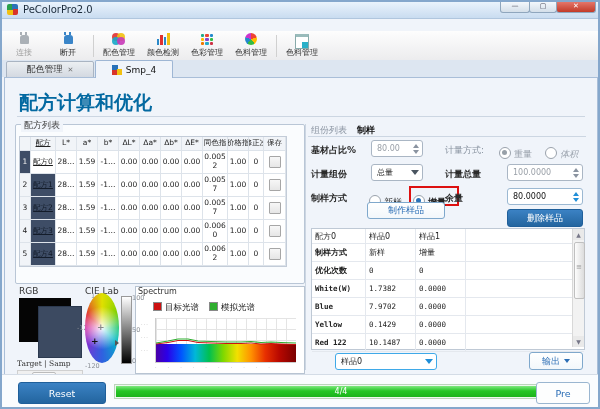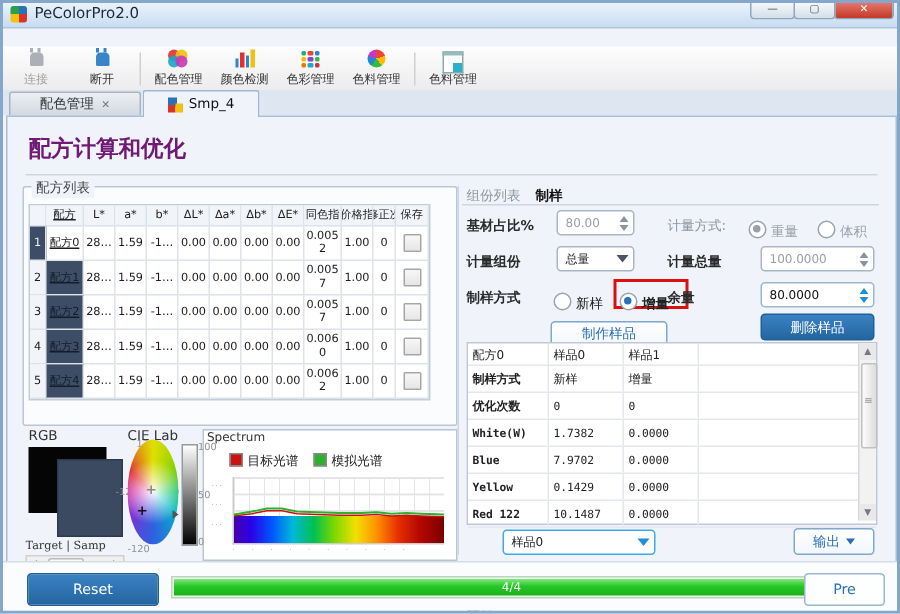--- a/index.html
+++ b/index.html
@@ -50,21 +50,21 @@
   .tabstrip{left:0;top:58px;width:596px;height:17px;background:#dde6f1;}
   .tab1{left:4px;top:1px;width:86px;height:15px;background:linear-gradient(#eceff2,#d3d9e1);
         border:1px solid #a9b4c2;border-radius:2px 2px 0 0;display:flex;align-items:center;justify-content:center;gap:5px;font-size:9px;color:#333;}
   .tab1 .x{color:#777;font-size:7px;}
   .tab2{left:93px;top:0;width:76px;height:17px;background:#f0f4fa;border:1px solid #9eb6d4;border-bottom:none;
         border-radius:2px 2px 0 0;display:flex;align-items:center;justify-content:center;gap:4px;font-size:9px;color:#111;z-index:3;}
   .smpicon{width:10px;height:10px;position:relative;}
   .smpicon i{position:absolute;}
   
   .content{left:2px;top:75px;width:592px;height:297px;background:#f0f4fa;border:1px solid #a9bed8;}
-  .pagetitle{left:14px;top:12px;font-size:15px;font-weight:bold;color:#701a75;}
+  .pagetitle{left:14px;top:12px;font-size:19px;font-weight:bold;color:#0369a1;}
   .rule{left:12px;top:38px;width:568px;height:1px;background:#ccd6e2;}
   .groupbox{left:10px;top:46px;width:288px;height:158px;border:1px solid #b9c6d6;background:#fafcfe;border-radius:2px;}
   .gtitle{left:16px;top:41px;font-size:9px;color:#444;background:#f0f4fa;padding:0 3px;z-index:2;}
   
   .ftable{left:14px;top:58px;border:1px solid #c3ccd8;background:#fff;}
   .frow{display:flex;}
   .fc{box-sizing:border-box;border-right:1px solid #dde3ea;border-bottom:1px solid #dde3ea;
       font-size:7.5px;display:flex;align-items:center;justify-content:center;height:23px;width:21px;
       overflow:hidden;word-break:break-all;line-height:1.15;text-align:center;color:#1c1c1c;}
   .fhead .fc{height:14px;background:#f1f4f8;color:#222;font-size:7.5px;white-space:nowrap;}
@@ -365,21 +365,21 @@
       <span class="val">80.00</span>
       <span class="arrcol">
           <i class="tri-up"></i>
           <i class="tri-dn"></i>
         </span>
     </div>
     <div class="abs flabel dim" style="left:440px;top:66px;">计量方式:</div>
     <div class="abs" style="left:494px;top:64px;">
       <span class="radio on dim"></span><span class="rlbl dim">重量</span>
     </div>
-    <div class="abs" style="left:540px;top:64px;">
+    <div class="abs" style="left:540px;top:64px;font-style:italic;">
       <span class="radio"></span><span class="rlbl dim">体积</span>
     </div>
 
     <div class="abs flabel" style="left:306px;top:90px;">计量组份</div>
     <div class="abs drop" style="left:366px;top:86px;width:52px;">
       <span>总量</span>
       <i class="tri-dn"></i>
     </div>
     <div class="abs flabel" style="left:440px;top:90px;">计量总量</div>
     <div class="abs spin dis" style="left:502px;top:86px;width:76px;">
@@ -400,21 +400,21 @@
     </div>
     <div class="abs flabel" style="left:440px;top:114px;">余量</div>
     <div class="abs spin act" style="left:502px;top:110px;width:76px;">
       <span class="val">80.0000</span>
       <span class="arrcol">
           <i class="tri-up"></i>
           <i class="tri-dn"></i>
         </span>
     </div>
 
-    <div class="abs btn-outline" style="left:362px;top:136px;width:78px;height:17px;align-items:center;">
+    <div class="abs btn-outline" style="left:362px;top:124px;width:78px;height:17px;align-items:center;">
       <span>制作样品</span>
     </div>
     <div class="abs btn-blue" style="left:502px;top:131px;width:76px;height:18px;justify-content:center;">
       <span>删除样品</span>
     </div>
 
     <div class="abs stable">
       <div class="srow shead">
         <div class="sc k">配方0</div>
         <div class="sc v">样品0</div>

